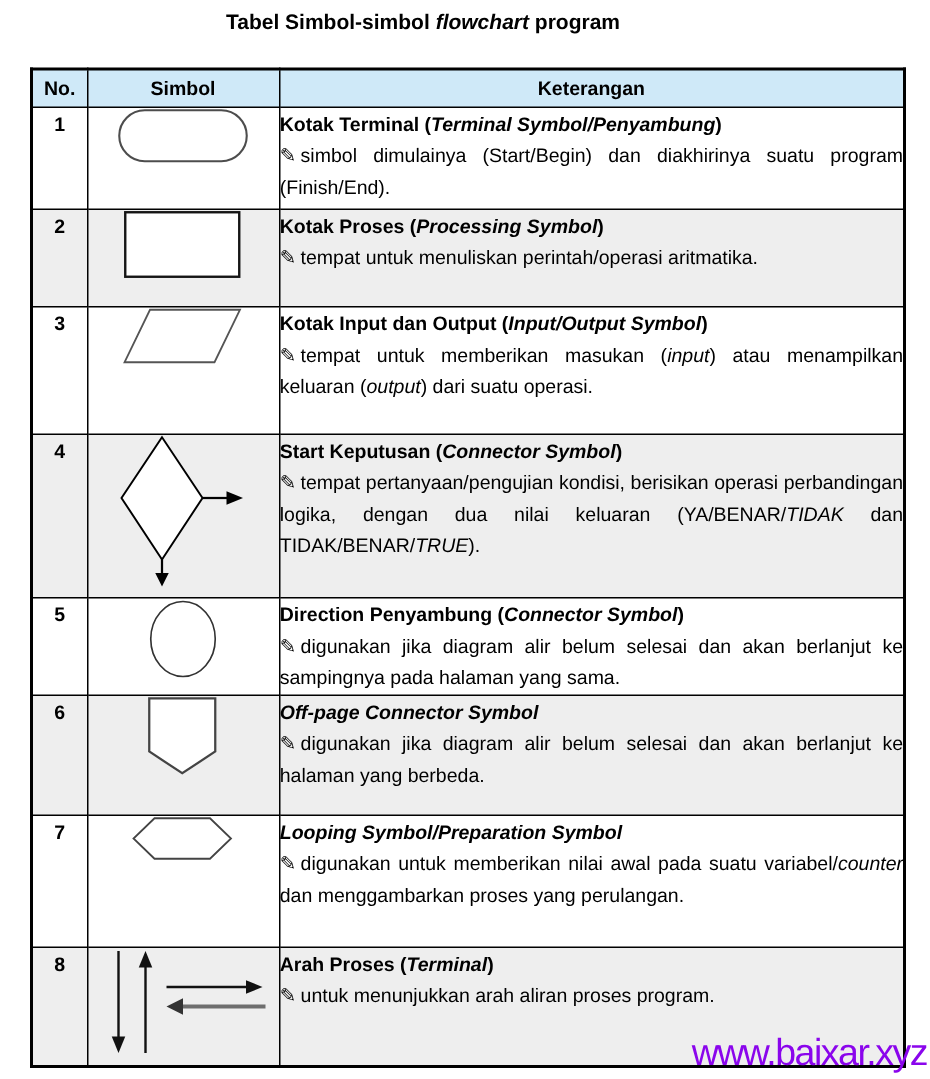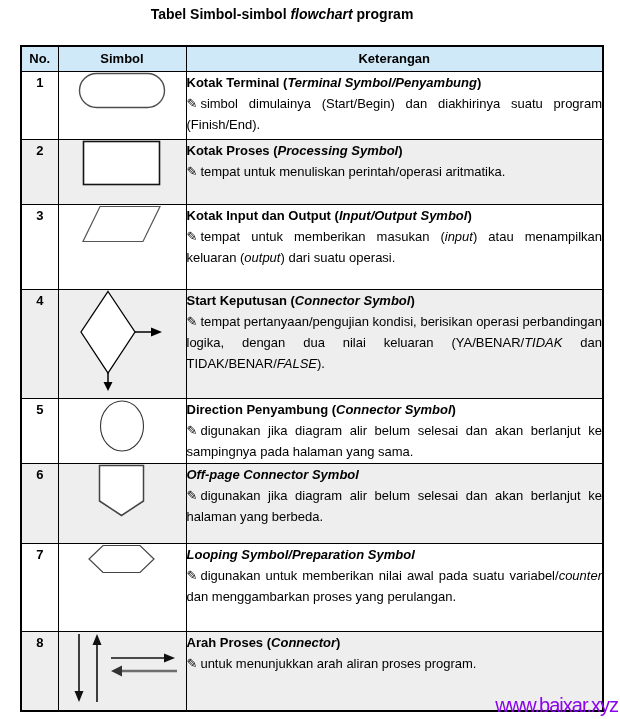--- a/index.html
+++ b/index.html
@@ -33,21 +33,21 @@
   td.desc-cell{padding:3px 8px 3px 10px;text-align:justify;}
   .row-title{font-weight:bold;}
   .it{font-style:italic;}
   .bullet{margin-right:3px;}
   .pt6{padding-top:6px;} .pt12{padding-top:12px;} .pt8{padding-top:8px;}
   .pt2{padding-top:2px;} .pt10{padding-top:10px;} .pt4{padding-top:4px;}
   .r1{height:68px;} .r2{height:65px;} .r3{height:85px;} .r4{height:105px;}
   .r5{height:65px;} .r6{height:80px;} .r7{height:88px;} .r8{height:76px;}
   .watermark{
     position:absolute;right:2px;bottom:2px;z-index:5;
-    font-size:20px;color:#8a05ec;letter-spacing:-1px;
+    font-size:25px;color:#8a05ec;letter-spacing:-1px;
   }
   svg .shape{fill:#ffffff;}
 </style>
 </head>
 <body>
 
 <div class="page-title">
   <span>Tabel Simbol-simbol </span><span class="it">flowchart</span><span> program</span>
 </div>
 
@@ -111,21 +111,21 @@
         <svg width="84" height="102">
           <polygon class="shape" points="28,1.5 55,42 28,83 1,42" stroke="#000" stroke-width="1.3"></polygon>
           <line x1="55" y1="42" x2="72" y2="42" stroke="#000" stroke-width="1.5"></line>
           <polygon points="71,37.5 82,42 71,46.5" fill="#000"></polygon>
           <line x1="28" y1="83" x2="28" y2="93" stroke="#000" stroke-width="1.5"></line>
           <polygon points="23.5,92 32.5,92 28,101" fill="#000"></polygon>
         </svg>
       </td>
       <td class="desc-cell">
         <div class="row-title"><span>Start Keputusan (</span><span class="it">Connector Symbol</span><span>)</span></div>
-        <span class="bullet">✎</span><span>tempat pertanyaan/pengujian kondisi, berisikan operasi perbandingan logika, dengan dua nilai keluaran (YA/BENAR/</span><span class="it">TIDAK</span><span> dan TIDAK/BENAR/</span><span class="it">FALSE</span><span>).</span>
+        <span class="bullet">✎</span><span>tempat pertanyaan/pengujian kondisi, berisikan operasi perbandingan logika, dengan dua nilai keluaran (YA/BENAR/</span><span class="it">TIDAK</span><span> dan TIDAK/BENAR/</span><span class="it">TRUE</span><span>).</span>
       </td>
     </tr>
 
     <tr class="r5">
       <td class="no-cell">5</td>
       <td class="symbol-cell pt6">
         <svg width="48" height="54">
           <ellipse class="shape" cx="24" cy="27" rx="21.5" ry="25" stroke="#333" stroke-width="1.1"></ellipse>
         </svg>
       </td>
@@ -169,21 +169,21 @@
           <polygon points="9.5,59 18.5,59 14,70" fill="#111"></polygon>
           <line x1="32" y1="70" x2="32" y2="12" stroke="#111" stroke-width="1.6"></line>
           <polygon points="27.5,13 36.5,13 32,2" fill="#111"></polygon>
           <line x1="46" y1="26" x2="100" y2="26" stroke="#111" stroke-width="1.6"></line>
           <polygon points="99,21.5 110,26 99,30.5" fill="#111"></polygon>
           <line x1="112" y1="39" x2="56" y2="39" stroke="#6e6e6e" stroke-width="2.6"></line>
           <polygon points="57,33.5 57,44.5 46,39" fill="#333"></polygon>
         </svg>
       </td>
       <td class="desc-cell">
-        <div class="row-title"><span>Arah Proses (</span><span class="it">Connector</span><span>)</span></div>
+        <div class="row-title"><span>Arah Proses (</span><span class="it">Terminal</span><span>)</span></div>
         <span class="bullet">✎</span><span>untuk menunjukkan arah aliran proses program.</span>
       </td>
     </tr>
 
   </tbody>
 </table>
 
 <div class="watermark">www.baixar.xyz</div>
 
 </body></html>

